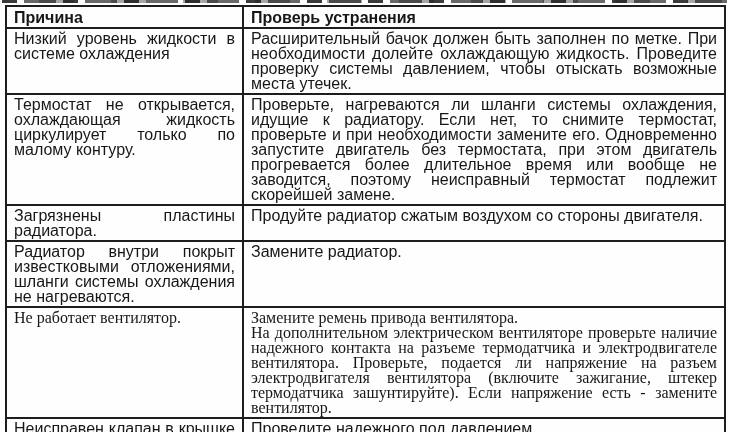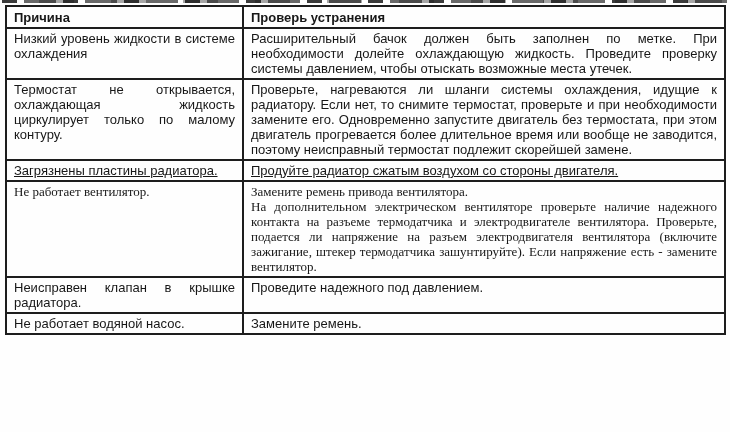--- a/index.html
+++ b/index.html
@@ -40,39 +40,39 @@
     table-layout: fixed;
     color: #171717;
   }
   .trouble-table col.c-cause  { width: 237px; }
   .trouble-table col.c-remedy { width: 482px; }
   .trouble-table th,
   .trouble-table td {
     border: 2px solid #1d1d1d;
     vertical-align: top;
     padding: 2px 7px 2px 7px;
-    font-size: 13px;
+    font-size: 16px;
     line-height: 15px;
     text-align: justify;
     white-space: pre-line;
     hyphens: manual;
     overflow: hidden;
   }
   .trouble-table th {
     text-align: left;
     font-weight: bold;
     white-space: nowrap;
     padding-top: 3px;
     padding-bottom: 2px;
   }
   
   tr.h-head { height: 19px; }
   tr.h-r1 { height: 50px; padding-left: 17px; }
   tr.h-r2 { height: 75px; }
-  tr.h-r3 { height: 20px; text-decoration: underline; }
+  tr.h-r3 { height: 20px; }
   tr.h-r4 { height: 51px; }
   tr.h-r5 { height: 89px; font-family: Liberation Serif, serif; }
   tr.h-r6 { height: 33px; }
   tr.h-r7 { height: 35px; }
   tr.h-r8 { height: 19px; }
 </style>
 </head>
 <body>
 
 <div class="page">
@@ -94,20 +94,24 @@
         <td>Расширительный бачок должен быть заполнен по метке. При необходимости долейте охлаждающую жидкость. Проведите проверку системы давлением, чтобы отыскать возможные места утечек.</td>
       </tr>
       <tr class="h-r2">
         <td>Термостат не открывается, охлажда­ющая жидкость циркулирует только по малому контуру.</td>
         <td>Проверьте, нагреваются ли шланги системы охлаждения, идущие к радиатору. Если нет, то снимите термостат, проверьте и при необходимости замените его. Одновременно запустите двигатель без термостата, при этом двигатель прогре­вается более длительное время или вообще не заводится, поэтому неисправ­ный термостат подлежит скорейшей замене.</td>
       </tr>
       <tr class="h-r3">
         <td>Загрязнены пластины радиатора.</td>
         <td>Продуйте радиатор сжатым воздухом со стороны двигателя.</td>
       </tr>
+      <tr class="h-r4">
+        <td>Радиатор внутри покрыт известковы­ми отложениями, шланги системы охлаждения не нагреваются.</td>
+        <td>Замените радиатор.</td>
+      </tr>
       <tr class="h-r5">
         <td>Не работает вентилятор.</td>
         <td>Замените ремень привода вентилятора.
 На дополнительном электрическом вентиляторе проверьте наличие надежного контакта на разъеме термодатчика и электродвигателе вентилятора. Проверь­те, подается ли напряжение на разъем электродвигателя вентилятора (включи­те зажигание, штекер термодатчика зашунтируйте). Если напряжение есть - замените вентилятор.</td>
       </tr>
       <tr class="h-r6">
         <td>Неисправен клапан в крышке радиа­тора.</td>
         <td>Проведите надежного под давлением.</td>
       </tr>
       <tr class="h-r8">

